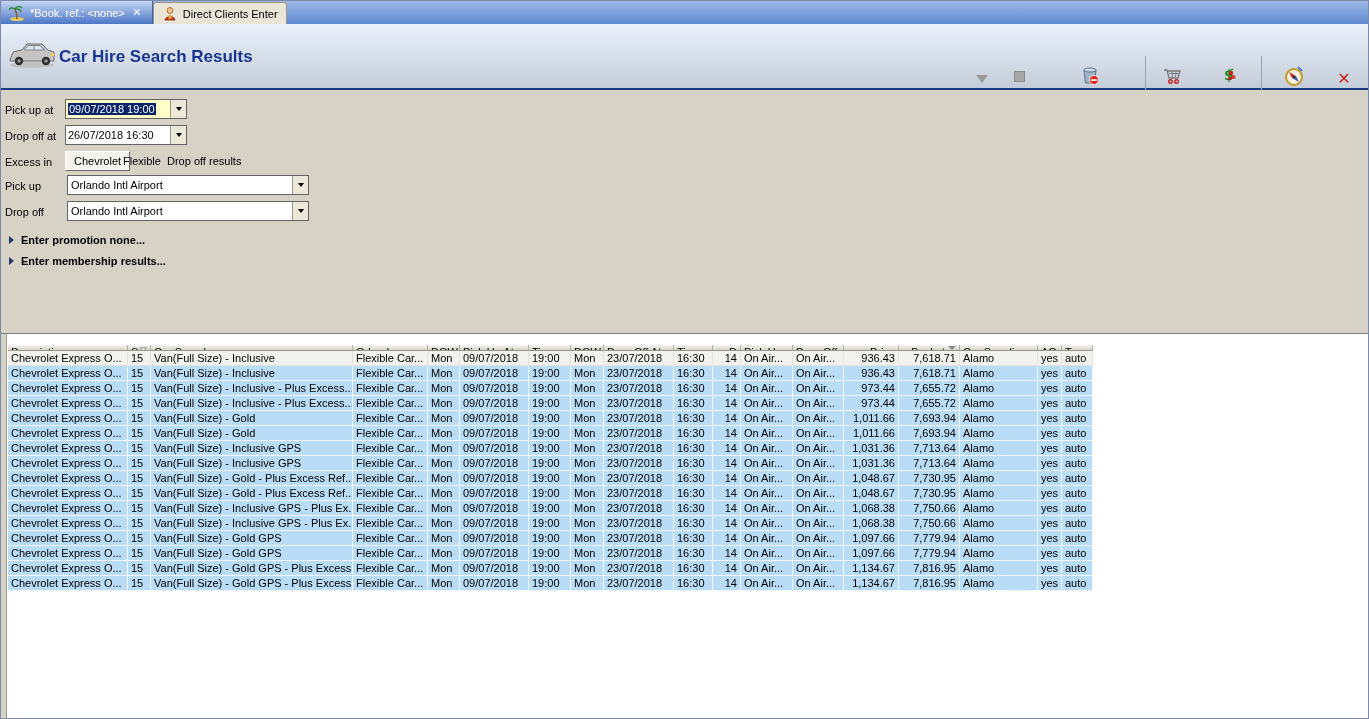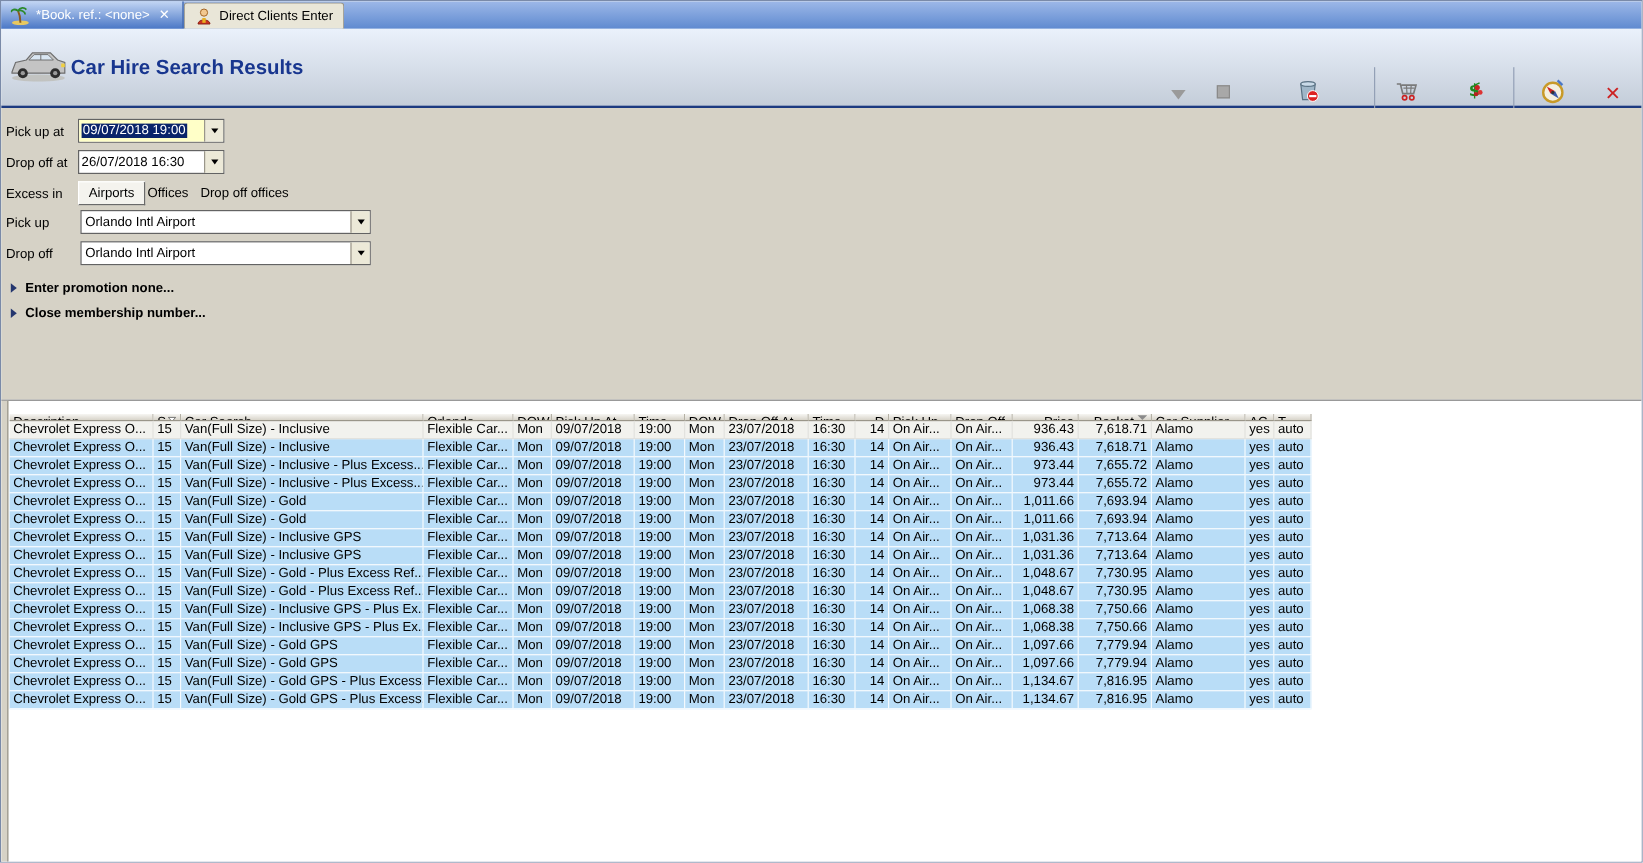--- a/index.html
+++ b/index.html
@@ -216,27 +216,27 @@
     <span class="flabel" style="top:40px;">Drop off at</span>
     <div class="date-wrap sunken" style="left:64px;top:35px;">
       <span class="date-input">26/07/2018 16:30</span>
       <span class="dd-btn">
           <span class="dd-tri"></span>
         </span>
     </div>
 
     <span class="flabel" style="top:66px;">Excess in</span>
     <div class="searchin-tab sel" style="left:64px;top:61px;">
-      <span>Airports</span>
+      <span>Chevrolet</span>
     </div>
     <div class="searchin-tab" style="left:114px;top:61px;">
-      <span>Offices</span>
+      <span>Flexible</span>
     </div>
     <div class="searchin-tab" style="left:158px;top:61px;">
-      <span>Drop off offices</span>
+      <span>Drop off results</span>
     </div>
 
     <span class="flabel" style="top:90px;">Pick up</span>
     <div class="combo sunken" style="left:66px;top:85px;">
       <span class="val">Orlando Intl Airport</span>
       <span class="dd-btn">
           <span class="dd-tri"></span>
         </span>
     </div>
 
@@ -247,21 +247,21 @@
           <span class="dd-tri"></span>
         </span>
     </div>
 
     <div class="expander" style="top:144px;">
       <span class="exp-tri"></span>
       <span>Enter promotion none...</span>
     </div>
     <div class="expander" style="top:165px;">
       <span class="exp-tri"></span>
-      <span>Close membership number...</span>
+      <span>Enter membership results...</span>
     </div>
 
     <div id="search-btn">
       <span>
         <svg width="17" height="17" viewBox="0 0 17 17">
           <circle cx="7" cy="7" r="5" fill="#bcd8f0" stroke="#3a6aa8" stroke-width="1.6"></circle>
           <circle cx="5.5" cy="5.5" r="1.6" fill="#eef6fd"></circle>
           <line x1="10.8" y1="10.8" x2="15" y2="15" stroke="#8a6a28" stroke-width="2.4"></line>
           <path d="M13 9 L16 12" stroke="#3aa83a" stroke-width="2"></path>
         </svg>

